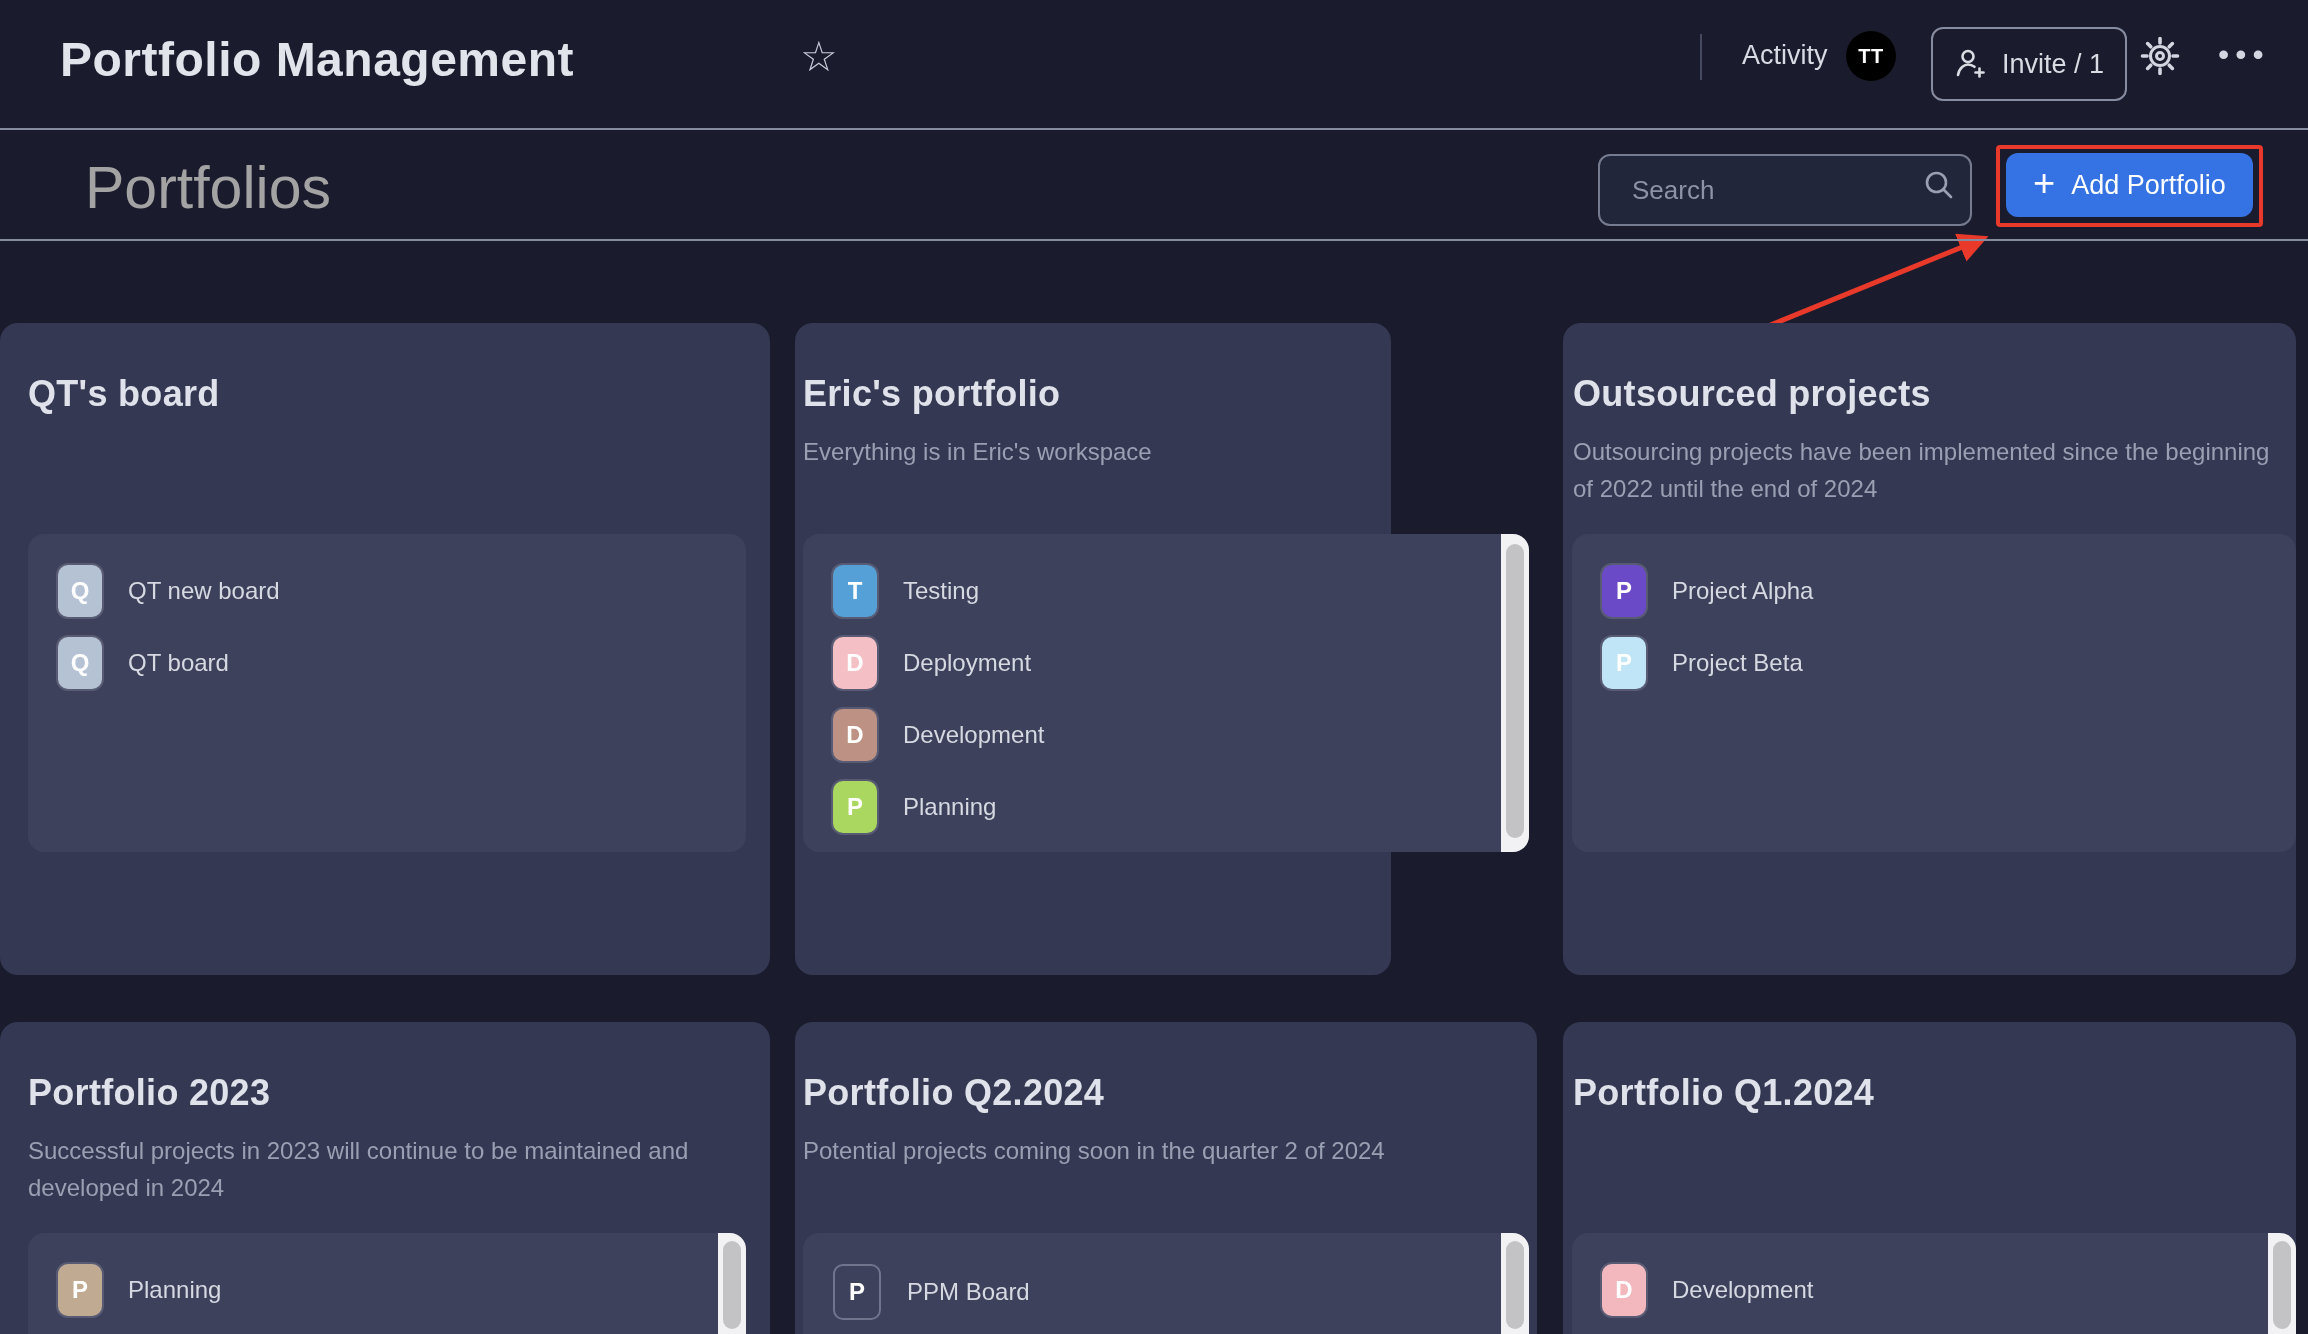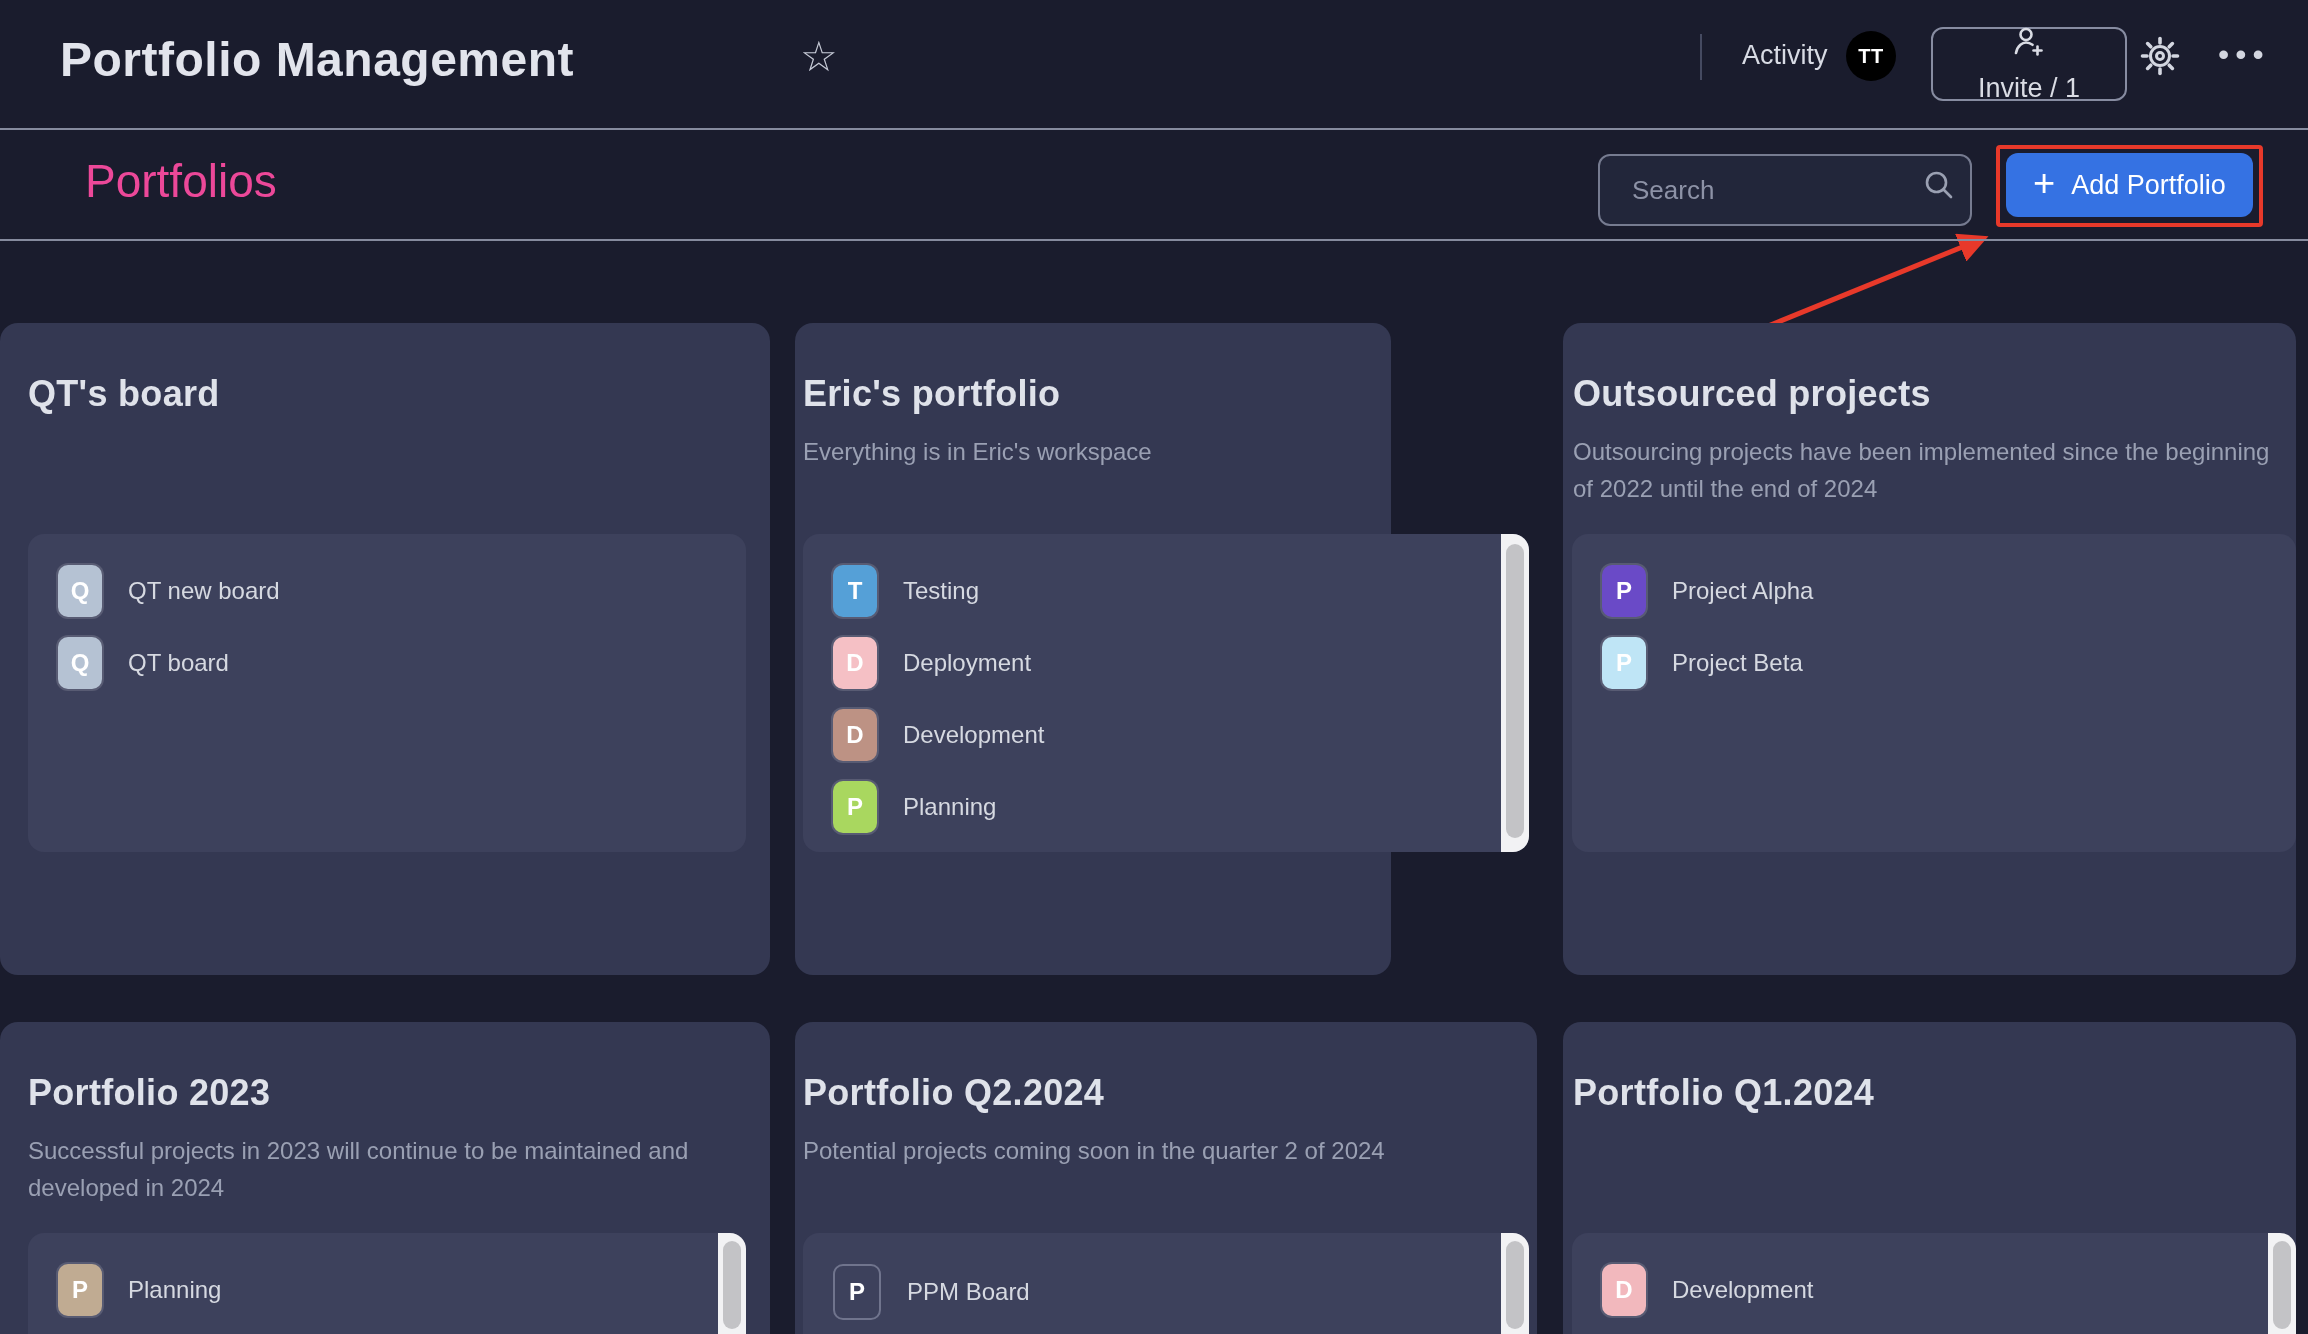--- a/index.html
+++ b/index.html
@@ -20,29 +20,29 @@
   .activity{position:absolute;left:1742px;top:40px;font-size:27px;color:#d8dbe4;cursor:pointer;}
   .avatar{
     position:absolute;left:1846px;top:31px;width:50px;height:50px;border-radius:50%;
     display:flex;align-items:center;justify-content:center;
     font-size:20px;font-weight:700;color:#fff;letter-spacing:.5px;
   }
   .invite{
     position:absolute;left:1931px;top:27px;width:196px;height:74px;box-sizing:border-box;
     border:2px solid #878ca1;border-radius:12px;background:transparent;
     display:flex;align-items:center;justify-content:center;gap:14px;
-    color:#dadce4;font-size:27px;font-family:inherit;cursor:pointer;flex-direction:column;
+    color:#dadce4;font-size:27px;font-family:inherit;cursor:pointer;
   }
   .iconbtn{position:absolute;background:none;border:none;padding:0;cursor:pointer;}
   .gear{left:2138px;top:34px;}
   .more{left:2218px;top:36px;font-size:32px;letter-spacing:6px;color:#d3d6e0;}
 
   
   .page-heading{
-    position:absolute;left:85px;top:154px;font-size:46px;font-weight:500;color:#ec4899;
+    position:absolute;left:85px;top:154px;font-size:59px;font-weight:500;color:#a3a3a3;
   }
   .search{
     position:absolute;left:1598px;top:154px;width:374px;height:72px;box-sizing:border-box;
     background:#22263a;border:2px solid #767b90;border-radius:12px;
     color:#c7ccda;font-size:26px;font-family:inherit;
     padding:0 64px 0 32px;outline:none;
   }
   .search::placeholder{color:#8d92a6;}
   .search-ic{position:absolute;left:1922px;top:168px;pointer-events:none;}
   .add-btn{

